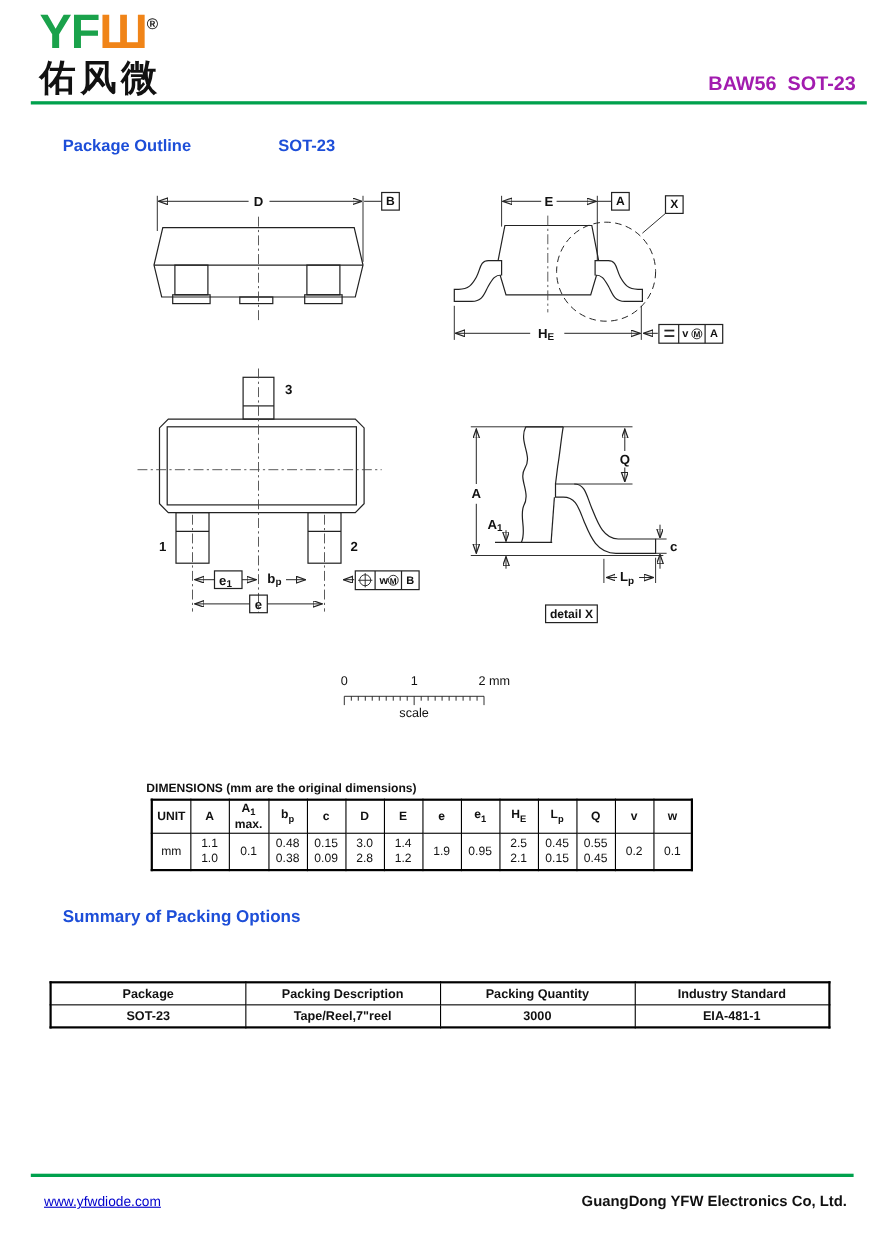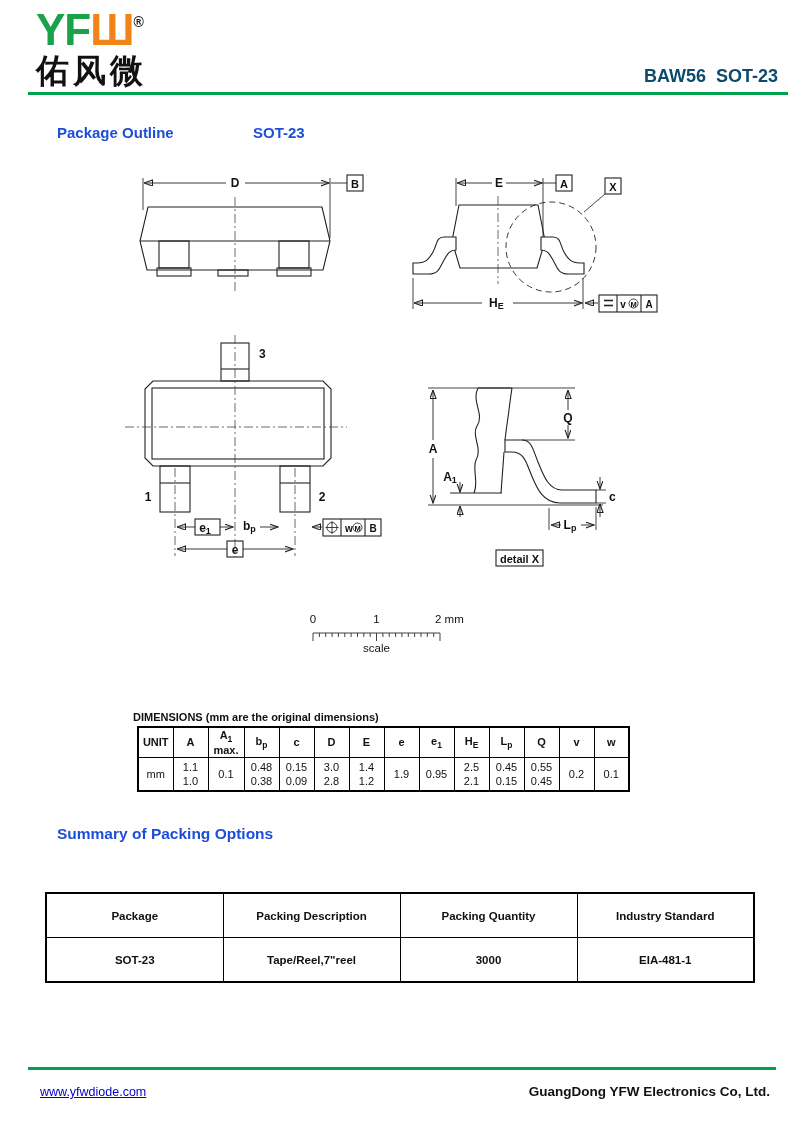--- a/index.html
+++ b/index.html
@@ -5,21 +5,21 @@
   html,body{margin:0;padding:0;background:#fff}
   .page{position:relative;width:800px;height:1130px;background:#fff;overflow:hidden;
         font-family:"Liberation Sans",sans-serif;color:#111}
   
   .logo{position:absolute;left:36px;top:8px;line-height:1}
   .logo-row{white-space:nowrap}
   .logo-yf{font-weight:bold;font-size:44px;color:#1aa24b;letter-spacing:-1px}
   .logo-w{font-weight:bold;font-size:44px;color:#f08418;letter-spacing:-1px}
   .logo-reg{font-size:14px;color:#222;vertical-align:18px;font-weight:bold}
   .logo-cn{font-weight:bold;font-size:33px;color:#111;letter-spacing:4px;margin-top:2px}
-  .doc-title{position:absolute;right:22px;top:66px;font-weight:bold;font-size:18px;white-space:pre;color:#0c4a6e}
+  .doc-title{position:absolute;right:22px;top:66px;font-weight:bold;font-size:18px;white-space:pre;color:#a21caf}
   .hr-green{position:absolute;left:28px;width:760px;height:3px;background:#00a14d}
   .hr1{top:92px}
   .hr2{top:1067px;width:748px}
   .sec-heading{position:absolute;font-weight:bold;font-size:15px;color:#1d4ed8}
   .sh1{left:57px;top:124px}
   .sh2{left:253px;top:124px}
   .sh3{left:57px;top:825px;font-size:15.5px}
   
   .art{position:absolute;left:0;top:0;width:800px;height:1130px}
   .art line,.art path,.art rect,.art circle{stroke:#222;fill:none;stroke-width:1.1;stroke-linecap:butt}
@@ -42,21 +42,21 @@
   table.dims th{height:29px;font-weight:bold;line-height:1.1}
   table.dims td{height:32px;line-height:1.3}
   table.dims sub{font-size:8.5px}
   table.dims sub:empty{display:none}
   .l2{display:block;font-weight:bold;font-size:11px}
   .l2:empty{display:none}
   .v2:empty{display:none}
   
   table.pack{position:absolute;left:45px;top:892px;width:710px;border-collapse:collapse;table-layout:fixed;
              font-size:11.5px;font-weight:bold;text-align:center;border:2px solid #000}
-  table.pack th,table.pack td{border:1px solid #000;height:19px;padding:12px;vertical-align:middle}
+  table.pack th,table.pack td{border:1px solid #000;height:19px;padding:0;vertical-align:middle}
   
   .f-link{position:absolute;left:40px;top:1085px;font-weight:normal;font-size:12.5px;
           color:#0000cc;text-decoration:underline;cursor:pointer}
   .f-page{position:absolute;left:0;top:1128px;width:800px;text-align:center;font-weight:bold;font-size:12px}
   .f-co{position:absolute;right:30px;top:1084px;font-weight:bold;font-size:13.5px}
 </style>
 </head>
 <body>
 
 <div class="page">

